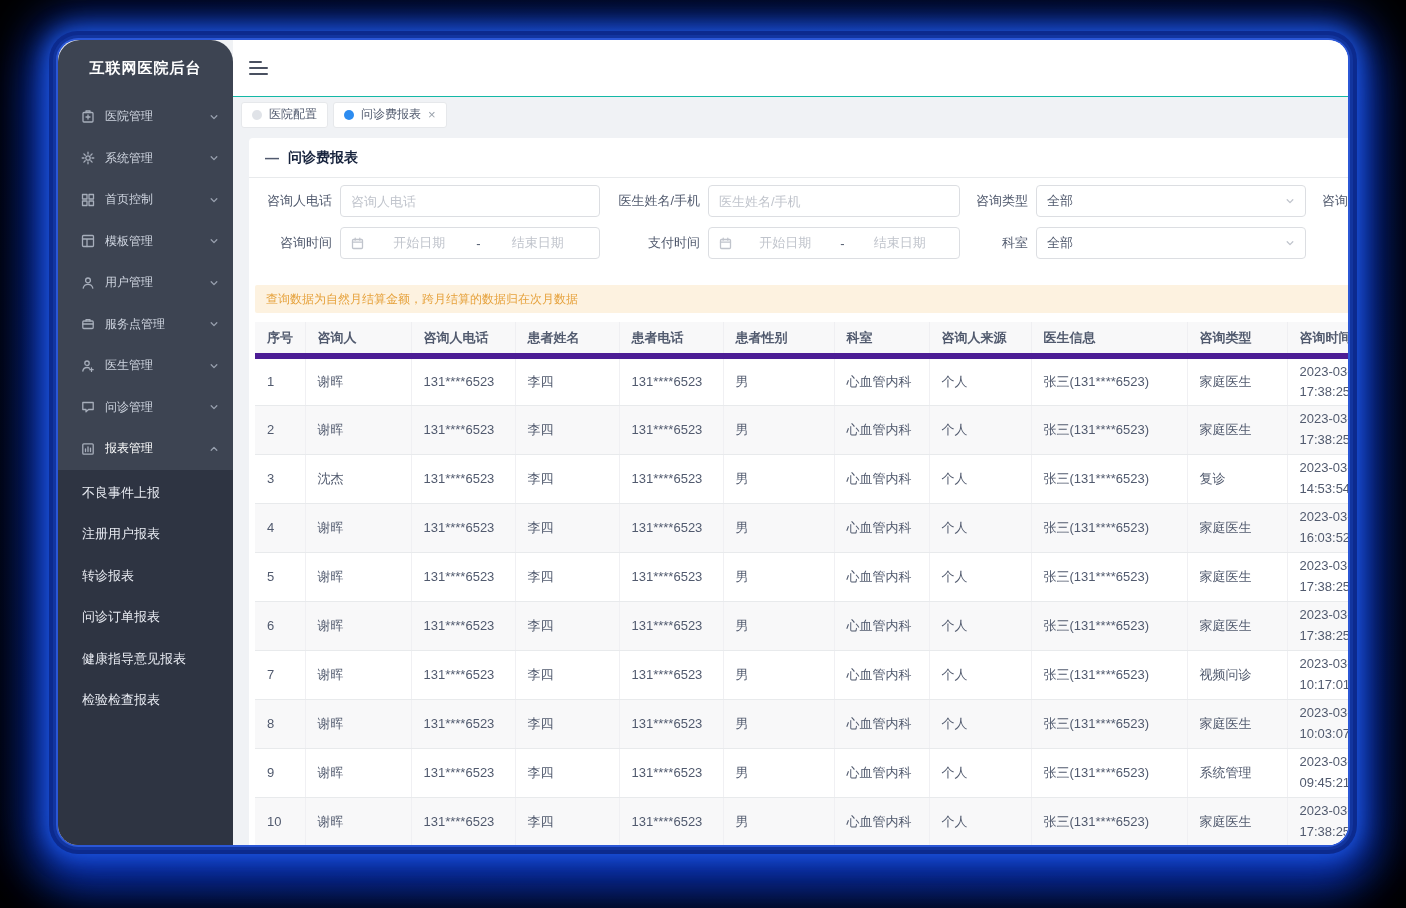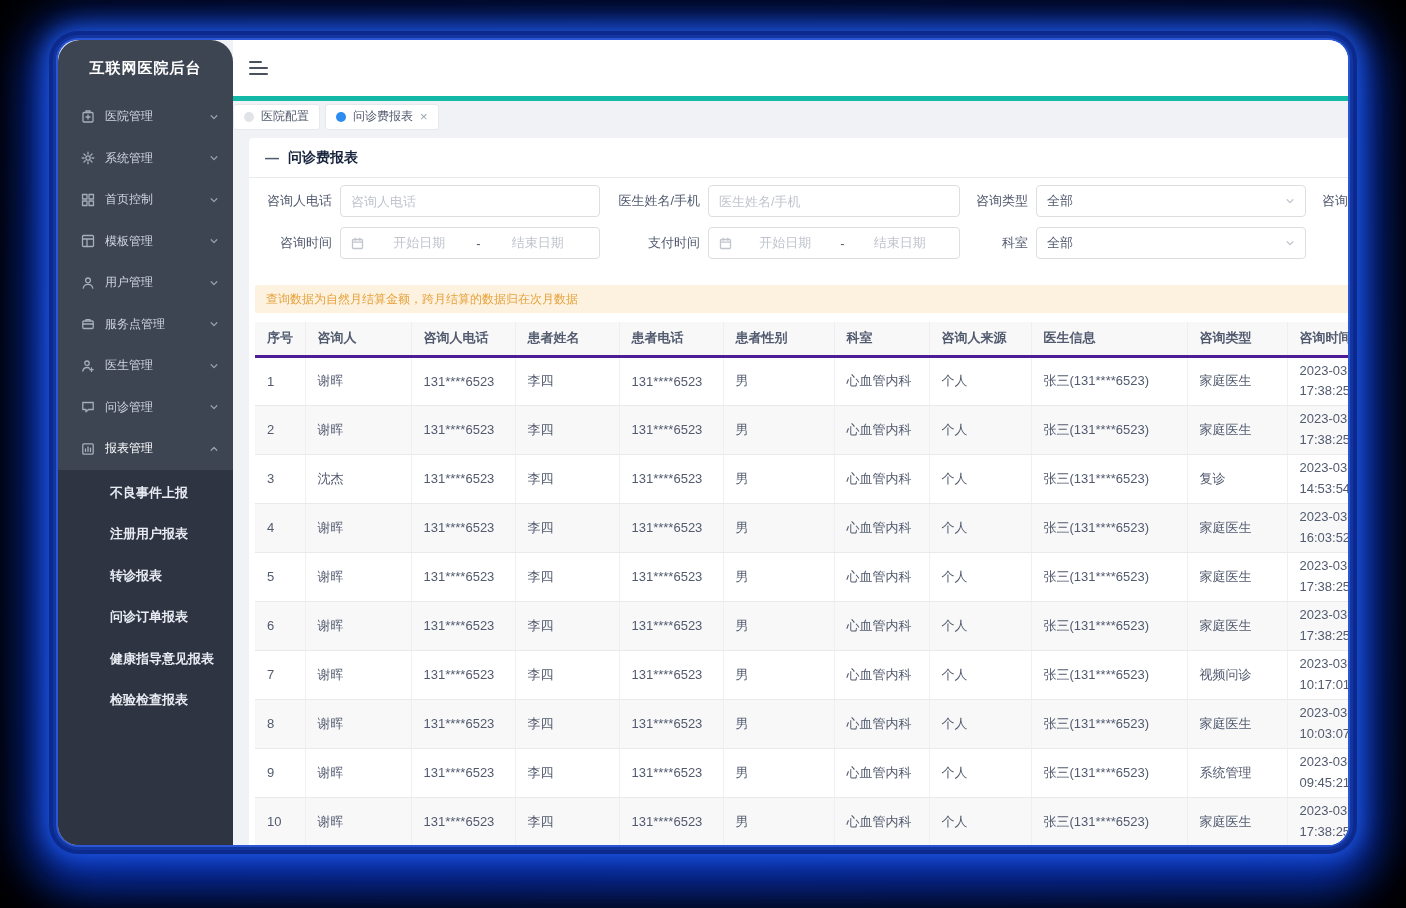--- a/index.html
+++ b/index.html
@@ -20,29 +20,29 @@
   .sidebar-title{height:56px;line-height:56px;text-align:center;color:#fff;font-size:15px;
     font-weight:bold;letter-spacing:1px;}
   .menu-item{height:41.5px;display:flex;align-items:center;padding:0 14px 0 22px;font-size:12px;
     color:#cfd5e0;cursor:pointer;}
   .menu-item .mi-icon{width:16px;height:16px;margin-right:9px;color:#a7aebb;display:inline-flex;
     align-items:center;justify-content:center;flex:0 0 16px;}
   .menu-item .mi-label{flex:1;}
   .menu-item .mi-caret{color:#98a0ae;display:inline-flex;}
   .menu-item.expanded{color:#fff;}
   .submenu{flex:1;background:#2e3442;padding-top:2px;}
-  .submenu-item{height:41.5px;line-height:41.5px;padding-left:52px;font-size:13px;font-weight:700;
+  .submenu-item{height:41.5px;line-height:41.5px;padding-left:24px;font-size:13px;font-weight:400;
     color:#e8ebf2;cursor:pointer;white-space:nowrap;}
 
   
   .main{flex:1;display:flex;flex-direction:column;min-width:0;}
   .topbar{height:56px;background:#fff;display:flex;align-items:center;padding-left:16px;}
   .hamburger{width:20px;height:16px;cursor:pointer;color:#495060;}
-  .tabbar{height:36px;background:#f0f2f5;display:flex;align-items:center;
-    border-top:5px solid #14b8a6;}
+  .tabbar{height:36px;background:#f0f2f5;display:flex;align-items:center;padding-left:8px;
+    border-top:1px solid #14b8a6;}
   .tab{display:inline-flex;align-items:center;height:26px;background:#fff;border:1px solid #e6e8eb;
     border-radius:3px;margin-right:5px;padding:0 10px;font-size:12px;color:#515a6e;cursor:pointer;}
   .tab .dot{width:10px;height:10px;border-radius:50%;background:#e0e3e8;margin-right:7px;}
   .tab.active .dot{background:#2d8cf0;}
   .tab .tab-close{margin-left:7px;color:#9aa2ac;font-size:13px;line-height:1;cursor:pointer;}
 
   .content{flex:1;padding:6px 0 0 16px;overflow:hidden;}
   .card{width:1160px;min-height:720px;background:#fff;border-radius:4px 0 0 0;}
   .card-header{height:40px;display:flex;align-items:center;padding:0 16px;border-bottom:1px solid #e8eaec;}
   .dash-icon{color:#515a6e;font-weight:bold;margin-right:9px;font-size:14px;cursor:pointer;}
@@ -72,21 +72,21 @@
   .cut-label{font-size:13px;color:#515a6e;white-space:nowrap;}
 
   
   .notice{margin:26px 0 0 6px;width:1146px;height:28px;line-height:28px;background:#fdf2e0;
     color:#e6a23c;font-size:12px;padding-left:11px;border-radius:2px;}
 
   
   .table-wrap{margin:9px 0 0 6px;}
   table{border-collapse:collapse;table-layout:fixed;width:1166px;font-size:13px;color:#515a6e;}
   thead th{background:#f8f8f9;height:34px;text-align:left;padding:0 0 0 12px;font-weight:600;
-    border-bottom:3px solid #4c1d95;border-right:1px solid #efefF2;white-space:nowrap;overflow:hidden;}
+    border-bottom:6px solid #4c1d95;border-right:1px solid #efefF2;white-space:nowrap;overflow:hidden;}
   tbody td{height:49px;padding:0 6px 0 12px;border-bottom:1px solid #e8eaec;
     border-right:1px solid #f0f0f3;white-space:nowrap;overflow:hidden;}
   thead th:last-child,tbody td:last-child{border-right:none;}
   tbody tr:nth-child(even){background:#f8f8f9;}
   .dt-line{display:block;line-height:1.55;}
 </style>
 </head>
 <body>
 
 <div class="stage">

